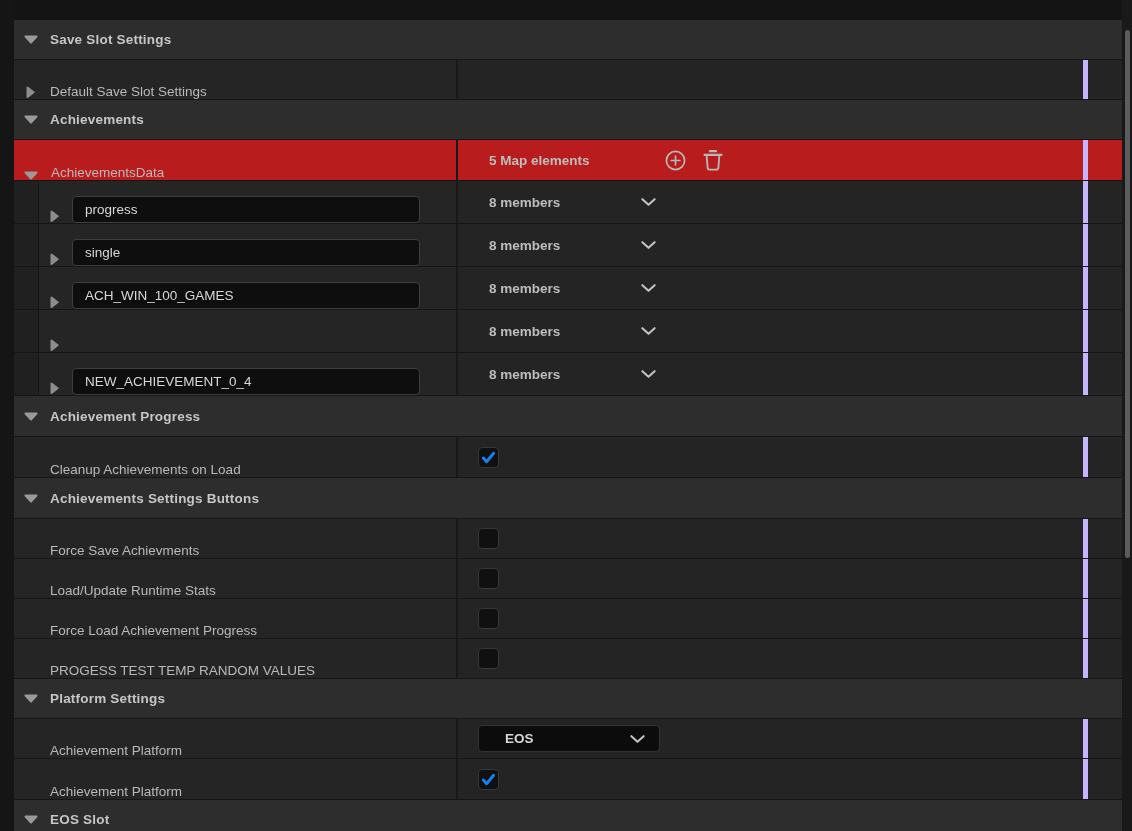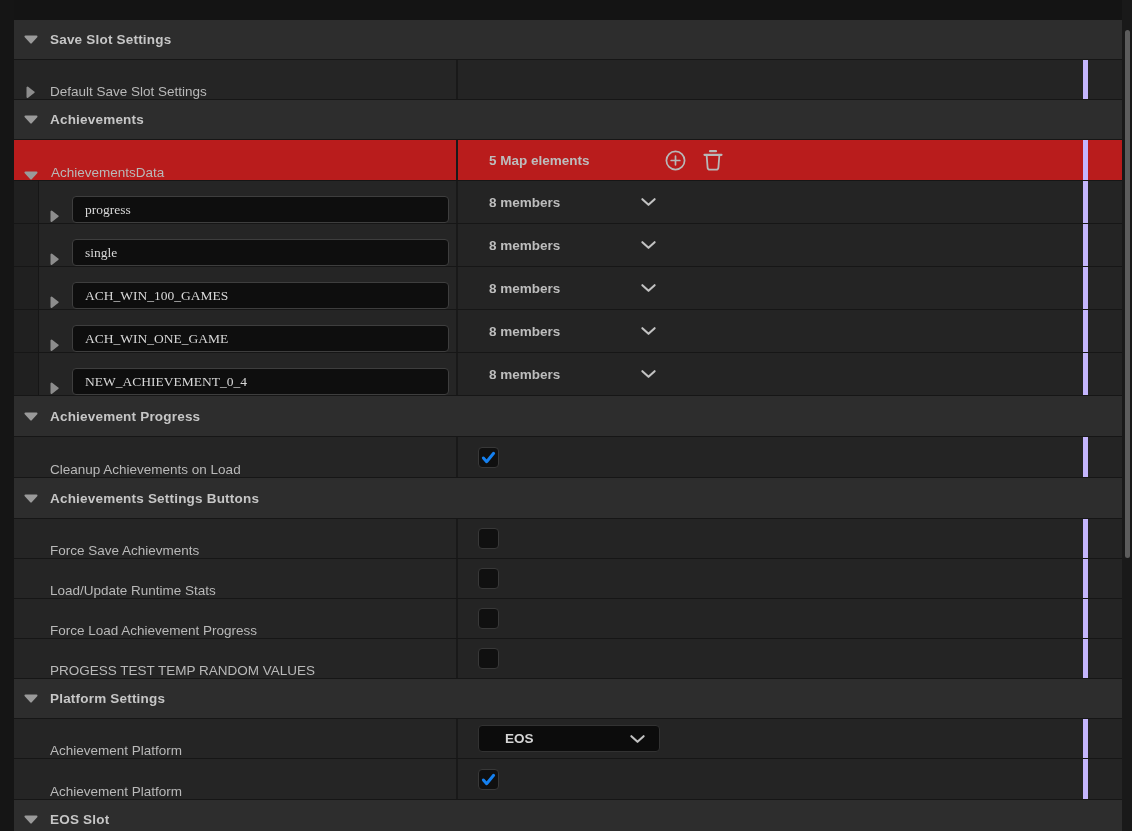--- a/index.html
+++ b/index.html
@@ -32,24 +32,24 @@
   .prop-label { font-size:13.5px; color:#b9b9b9; margin-left:36px; white-space:nowrap; }
   .has-exp .prop-label { margin-left:15px; }
   .tri-right { margin-left:12px; flex:0 0 auto; }
   .tri-down-row { margin-left:10px; flex:0 0 auto; }
 
   
   .map { height:43px; }
   .gutter { width:25px; height:100%; background:#202020; border-right:1px solid #161616; flex:0 0 auto; }
   .map .tri-right { margin-left:11px; }
   .key-input {
-    margin-left:13px; width:377px; height:27px;
+    margin-left:13px; width:348px; height:27px;
     background:#0e0e0e; border:1px solid #3e3e3e; border-radius:4px;
     color:#d8d8d8; font-size:13.5px; padding:0 12px;
-    font-family:Liberation Serif, serif; outline:none;
+    font-family:Liberation Sans, sans-serif; outline:none;
   }
 
   .value-text { font-size:13.5px; color:#bdbdbd; margin-left:31px; white-space:nowrap; }
   .chev-abs { position:absolute; left:182px; top:50%; transform:translateY(-50%); }
 
   .icon-btn { position:absolute; top:50%; transform:translateY(-50%); width:24px; height:24px;
     display:flex; align-items:center; justify-content:center; background:none; border:none; cursor:pointer; }
   .btn-add { left:205px; }
   .btn-del { left:243px; }
 
@@ -178,21 +178,20 @@
       </div>
       <div class="cell-mini"></div>
     </div>
 
     <div class="row prop map">
       <div class="cell-name">
         <div class="gutter"></div>
         <svg class="tri-right" width="9" height="13" viewBox="0 0 9 13">
             <path d="M1.5 1.5 V11 L7.6 6.2 Z" fill="#8d8d8d" stroke="#8d8d8d" stroke-width="2" stroke-linejoin="round"></path>
           </svg>
-        <input class="key-input" type="text" value="ACH_WIN_ONE_GAME" style="">
       </div>
       <div class="cell-value">
         <span class="value-text">8 members</span>
         <svg class="chev-abs" width="17" height="10" viewBox="0 0 18 10">
             <path d="M2.5 2 L9 8 L15.5 2" fill="none" stroke="#c2c2c2" stroke-width="2.2" stroke-linecap="round" stroke-linejoin="round"></path>
           </svg>
       </div>
       <div class="cell-mini"></div>
     </div>
 

